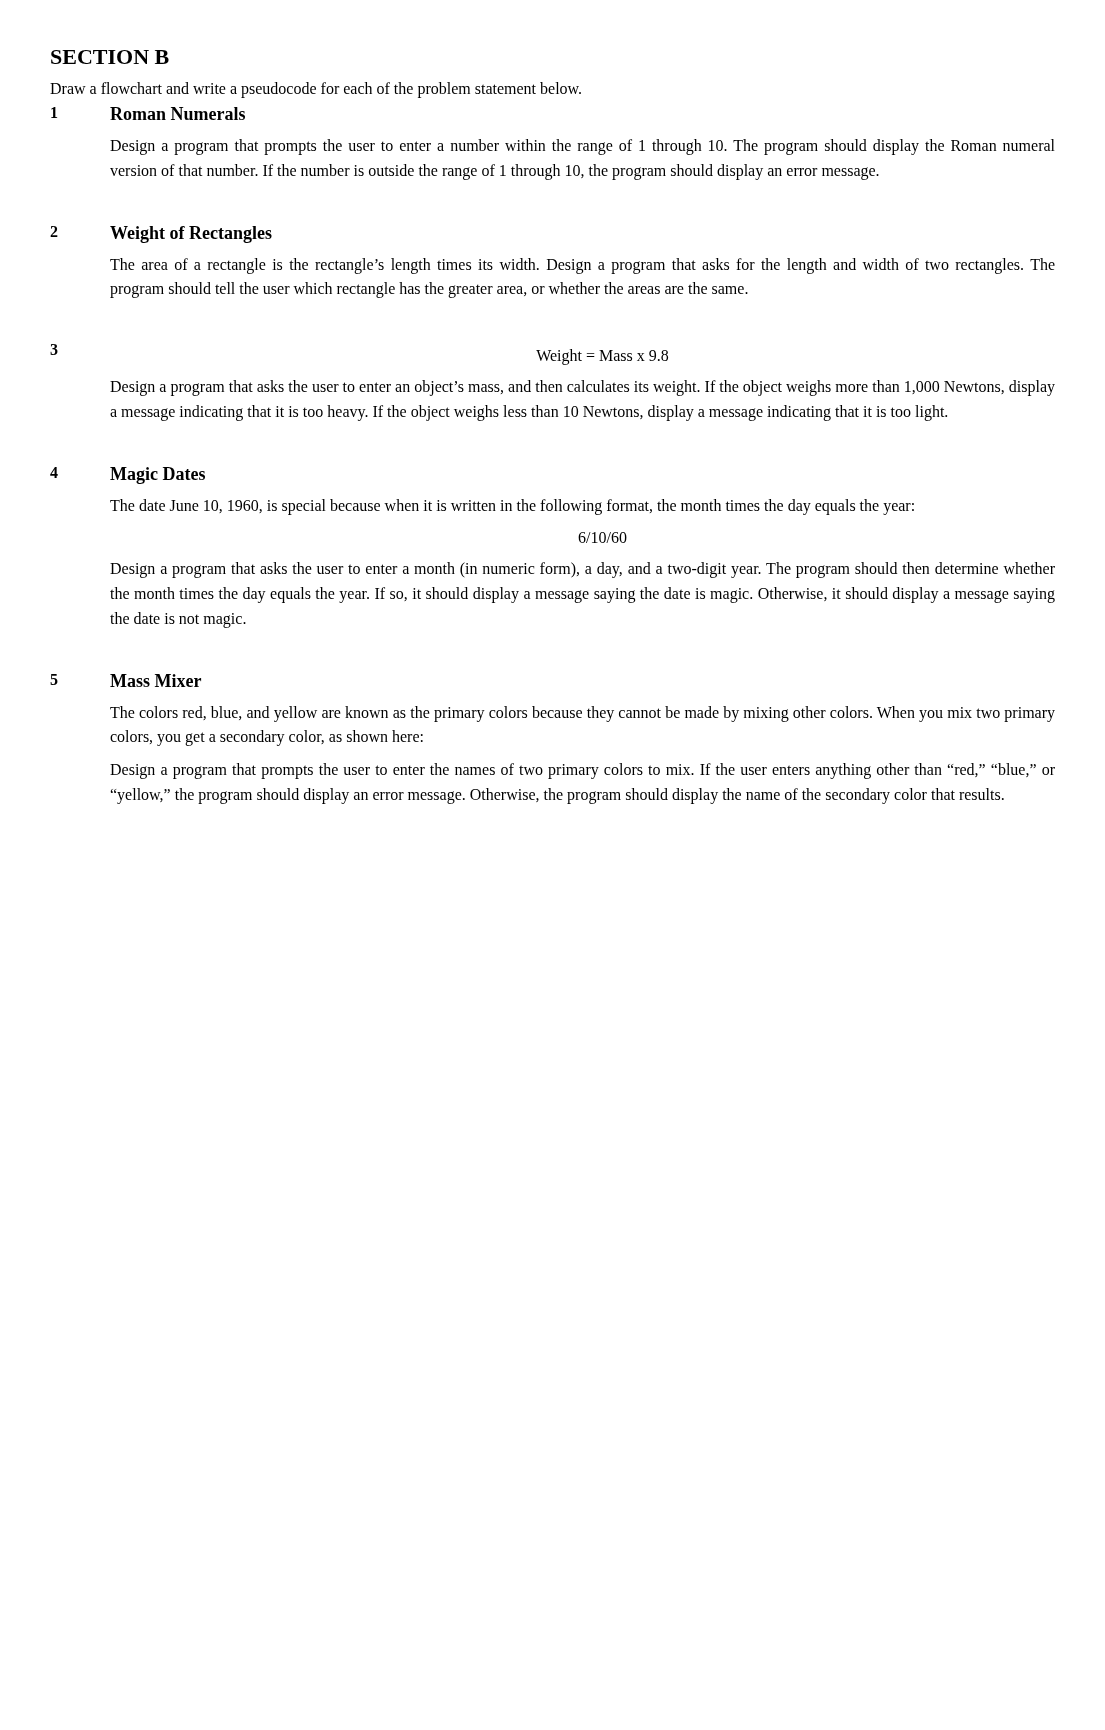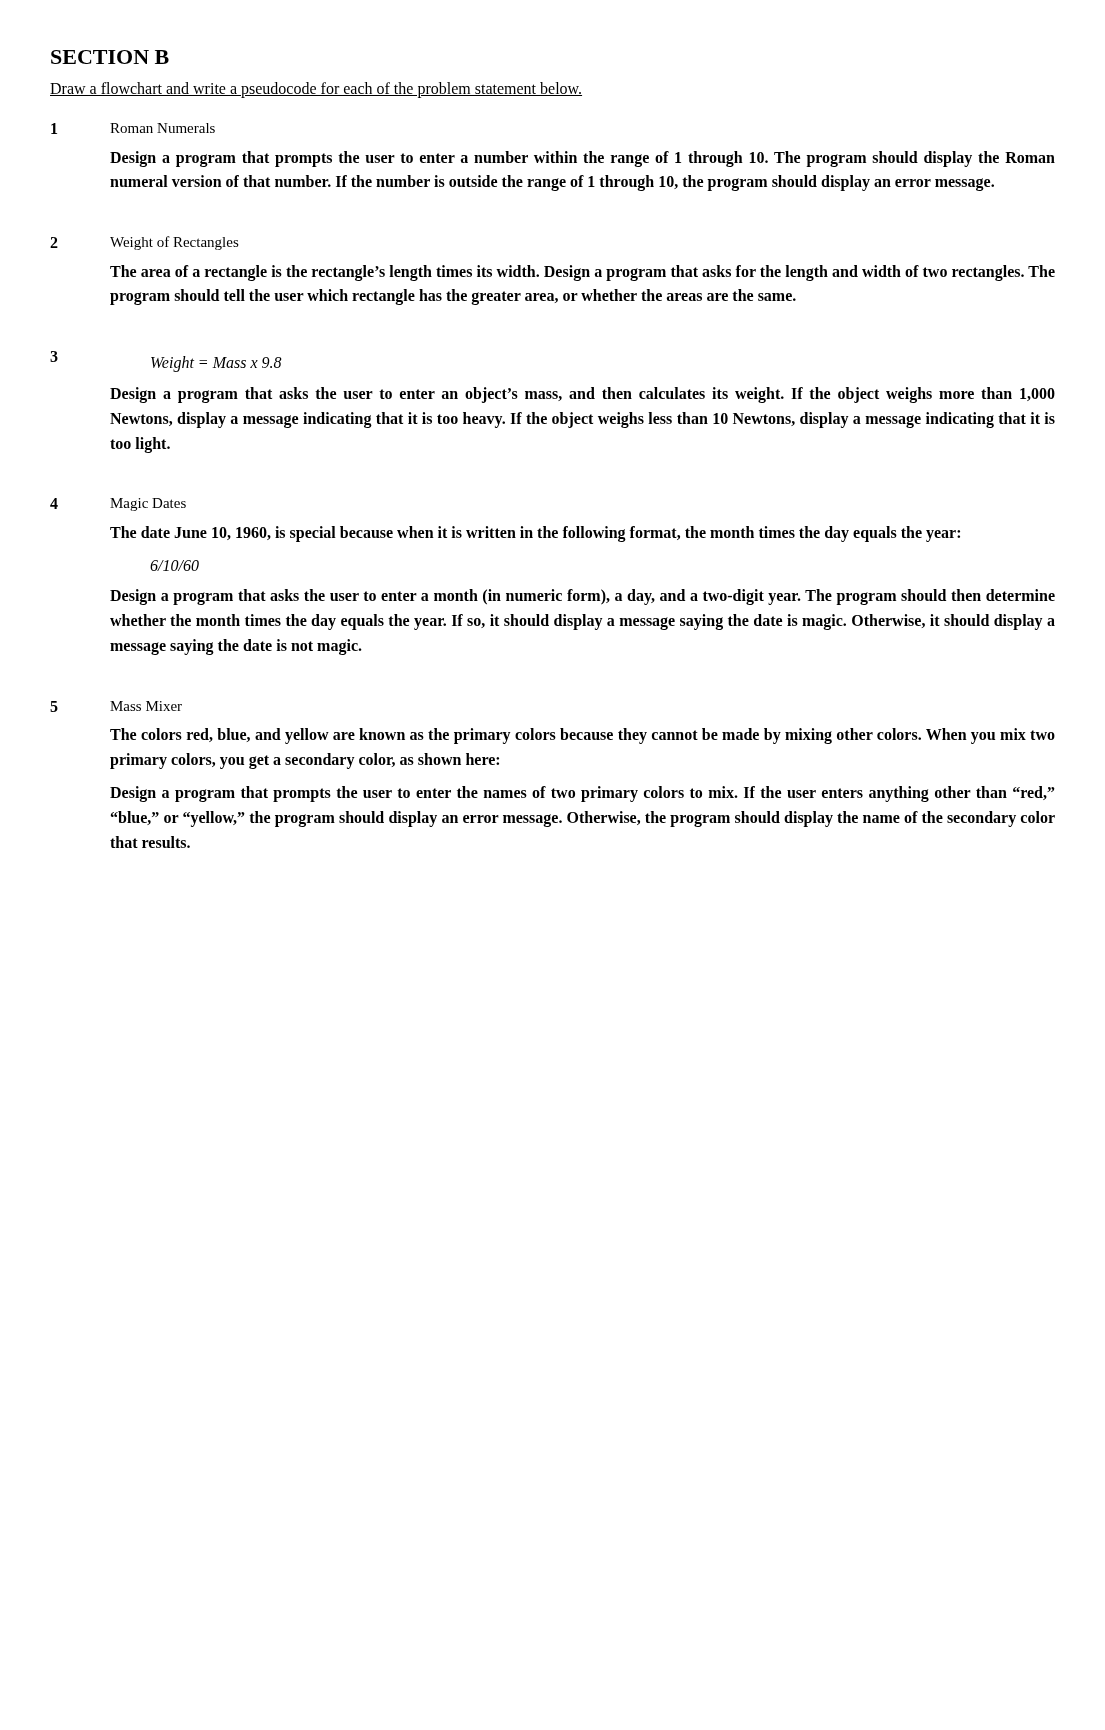--- a/index.html
+++ b/index.html
@@ -19,22 +19,20 @@
     }
 
     .section-header {
       font-weight: bold;
       font-size: 22px;
       margin-bottom: 4px;
     }
 
     .section-instruction {
       font-size: 16px;
-      margin-bottom: 16px;
-      text-decoration: underline;
     }
 
     .problem-block {
       display: flex;
       align-items: flex-start;
       margin-bottom: 28px;
     }
 
     .problem-number {
       font-weight: bold;
@@ -42,38 +40,37 @@
       min-width: 60px;
       padding-top: 0;
       flex-shrink: 0;
     }
 
     .problem-content {
       flex: 1;
     }
 
     .problem-title {
-      font-weight: normal;
-      font-size: 15px;
+      font-weight: bold;
+      font-size: 18px;
       margin-bottom: 6px;
     }
 
     .problem-body {
       font-size: 16px;
       text-align: justify;
       line-height: 1.55;
     }
 
     .problem-body p {
       margin-bottom: 8px;
-      font-weight: bold;
     }
 
     .formula {
-      font-style: italic;
+      text-align: center;
       margin: 6px 0 6px 40px;
       font-size: 16px;
     }
 
     .bullet-list {
       margin: 8px 0 8px 20px;
       list-style-type: disc;
     }
 
     .bullet-list li {

